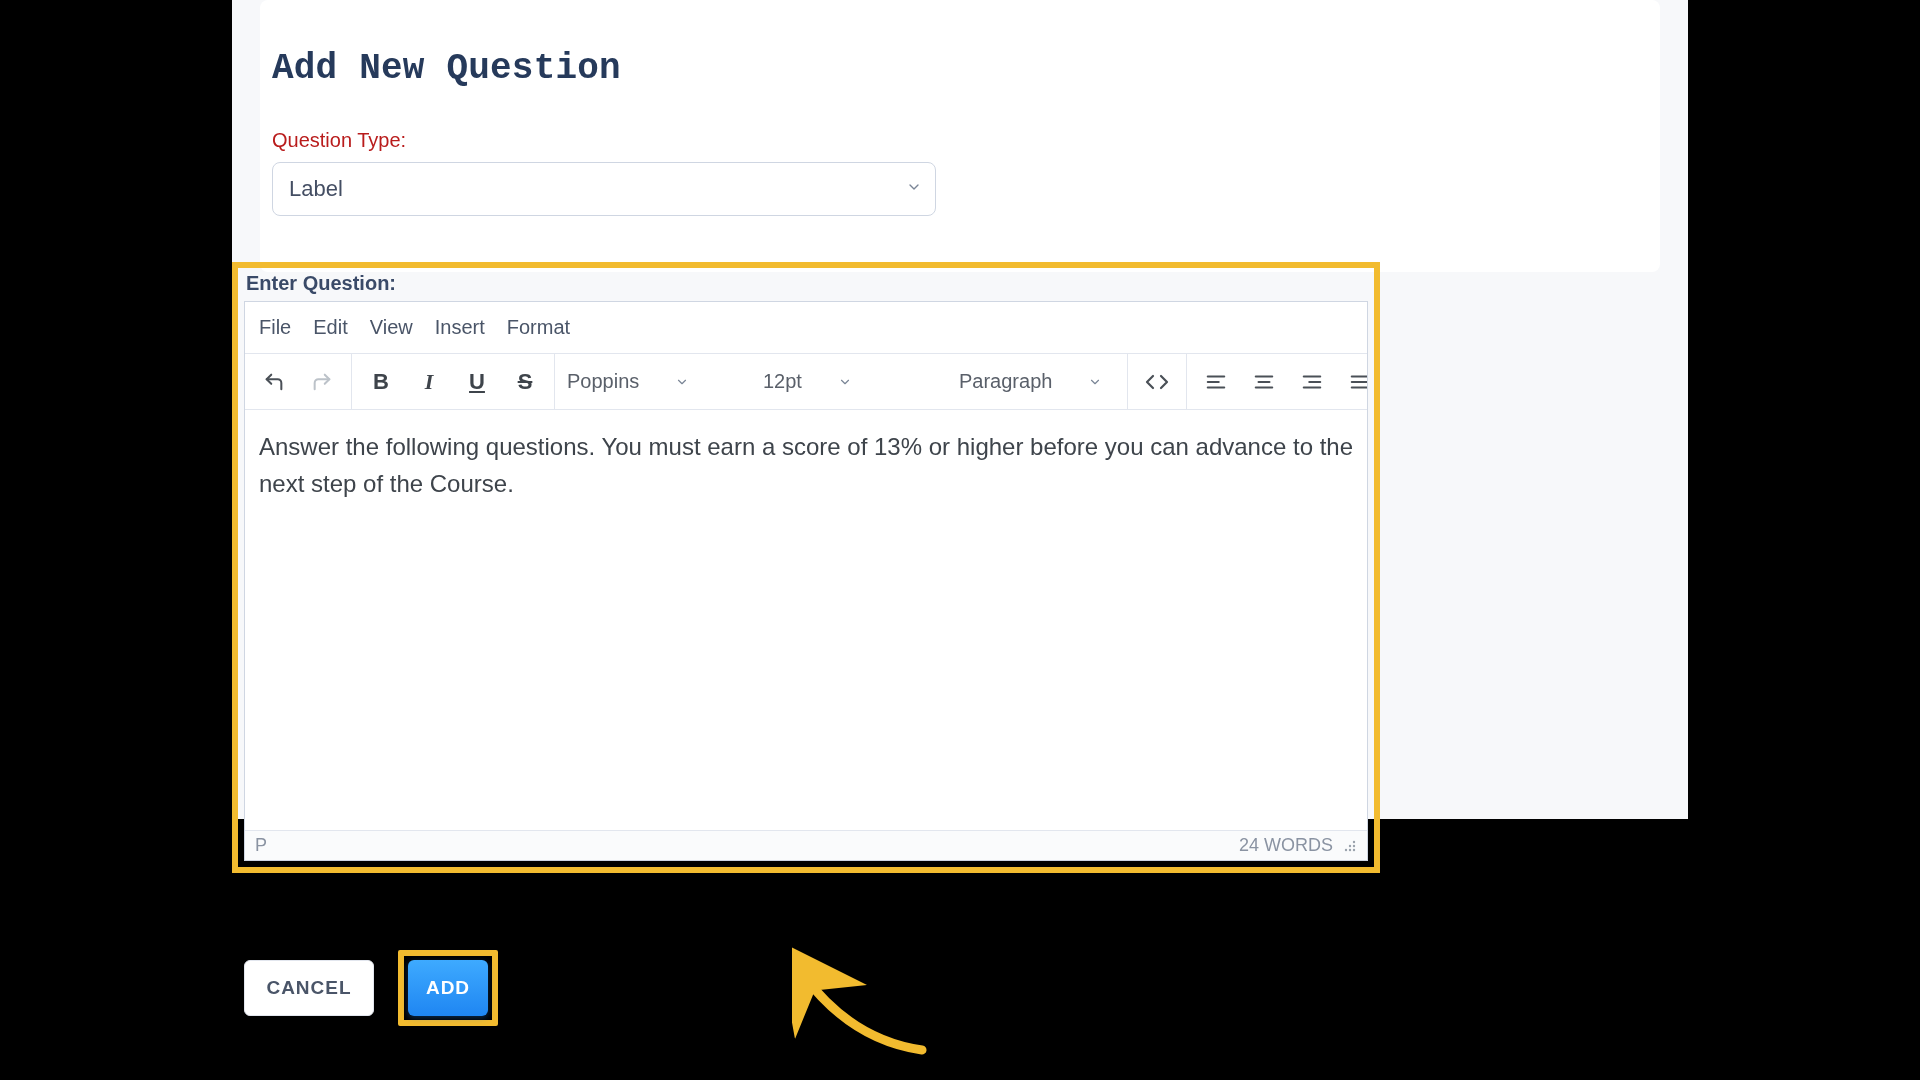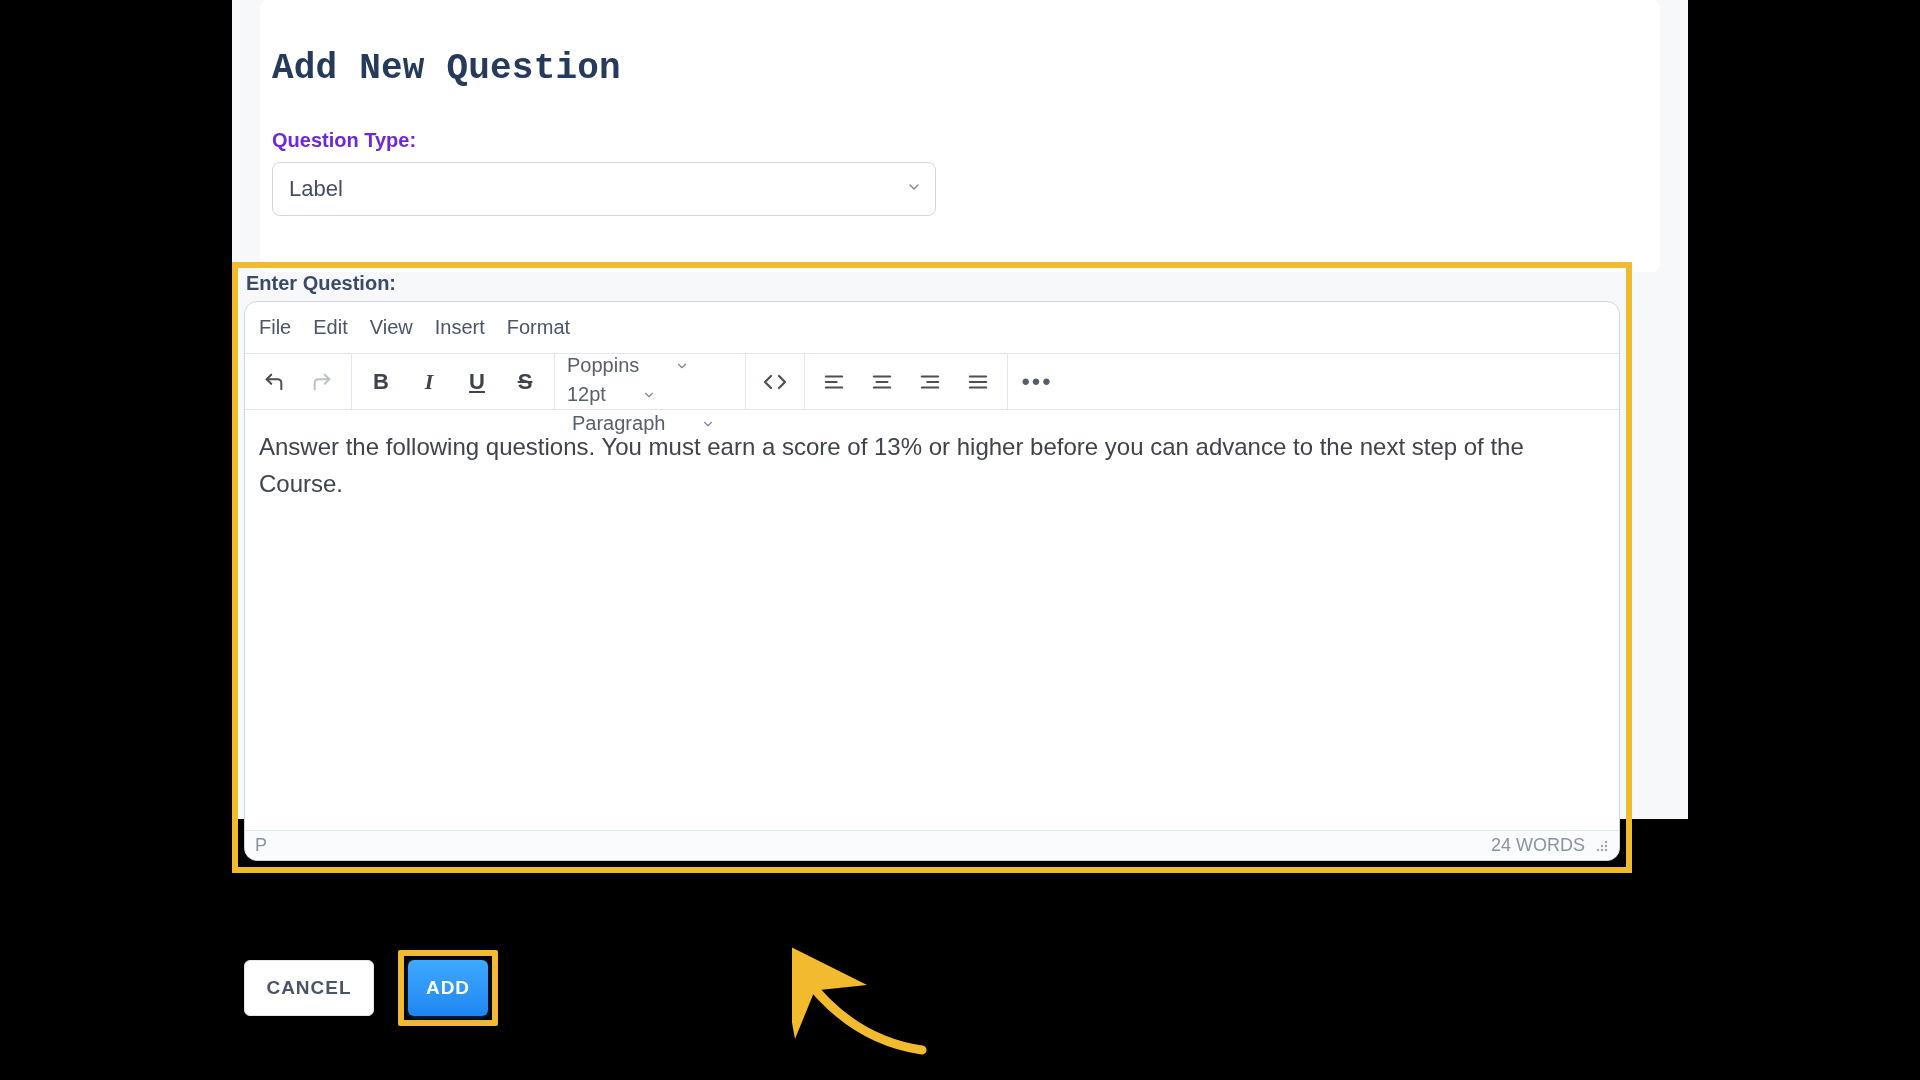--- a/index.html
+++ b/index.html
@@ -33,22 +33,22 @@
   .page-title {
     font-size: 36px;
     font-weight: 800;
     color: #263a5b;
     margin: 0 0 40px 0;
     letter-spacing: 0.2px;
     font-family: Liberation Mono, monospace;
   }
   .field-label {
     font-size: 20px;
-    font-weight: 700;
-    color: #6d28d9;
+    font-weight: 400;
+    color: #b91c1c;
     margin-bottom: 10px;
   }
   .select-wrap {
     position: relative;
     width: 664px;
     margin-bottom: 16px;
   }
   .select {
     width: 100%;
     height: 54px;
@@ -65,34 +65,34 @@
     position: absolute;
     right: 14px;
     top: 50%;
     transform: translateY(-50%);
     pointer-events: none;
   }
   .editor-highlight {
     position: absolute;
     left: 0;
     top: 262px;
-    width: 1400px;
+    width: 1148px;
     border: 6px solid #f2bb2f;
     padding: 4px 6px 6px 6px;
     background: transparent;
   }
   .enter-q-label {
     font-size: 20px;
     font-weight: 700;
     color: #3a4a68;
     margin: 0 0 6px 2px;
   }
   .editor {
     border: 1px solid #cfd6e2;
-    border-radius: 13px;
+    border-radius: 0;
     background: #fff;
     overflow: hidden;
   }
   .menubar {
     display: flex;
     gap: 22px;
     padding: 14px 14px;
     border-bottom: 1px solid #e2e6ee;
     font-size: 20px;
     color: #4a5568;
@@ -271,21 +271,21 @@
               <em>I</em>
             </div>
           <div class="tb-btn">
               <span class="u">U</span>
             </div>
           <div class="tb-btn">
               <span class="s">S</span>
             </div>
         </div>
 
-        <div class="tb-group" style="padding:0;flex-direction:column;">
+        <div class="tb-group" style="padding:0;">
           <div class="tb-dd font">
             <span>Poppins</span>
             <span class="chev">
               <svg viewBox="0 0 24 24" fill="none" stroke="#7a8596" stroke-width="2" stroke-linecap="round" stroke-linejoin="round">
                   <polyline points="6 9 12 15 18 9"></polyline>
                 </svg>
             </span>
           </div>
           <div class="tb-dd size">
             <span>12pt</span>

